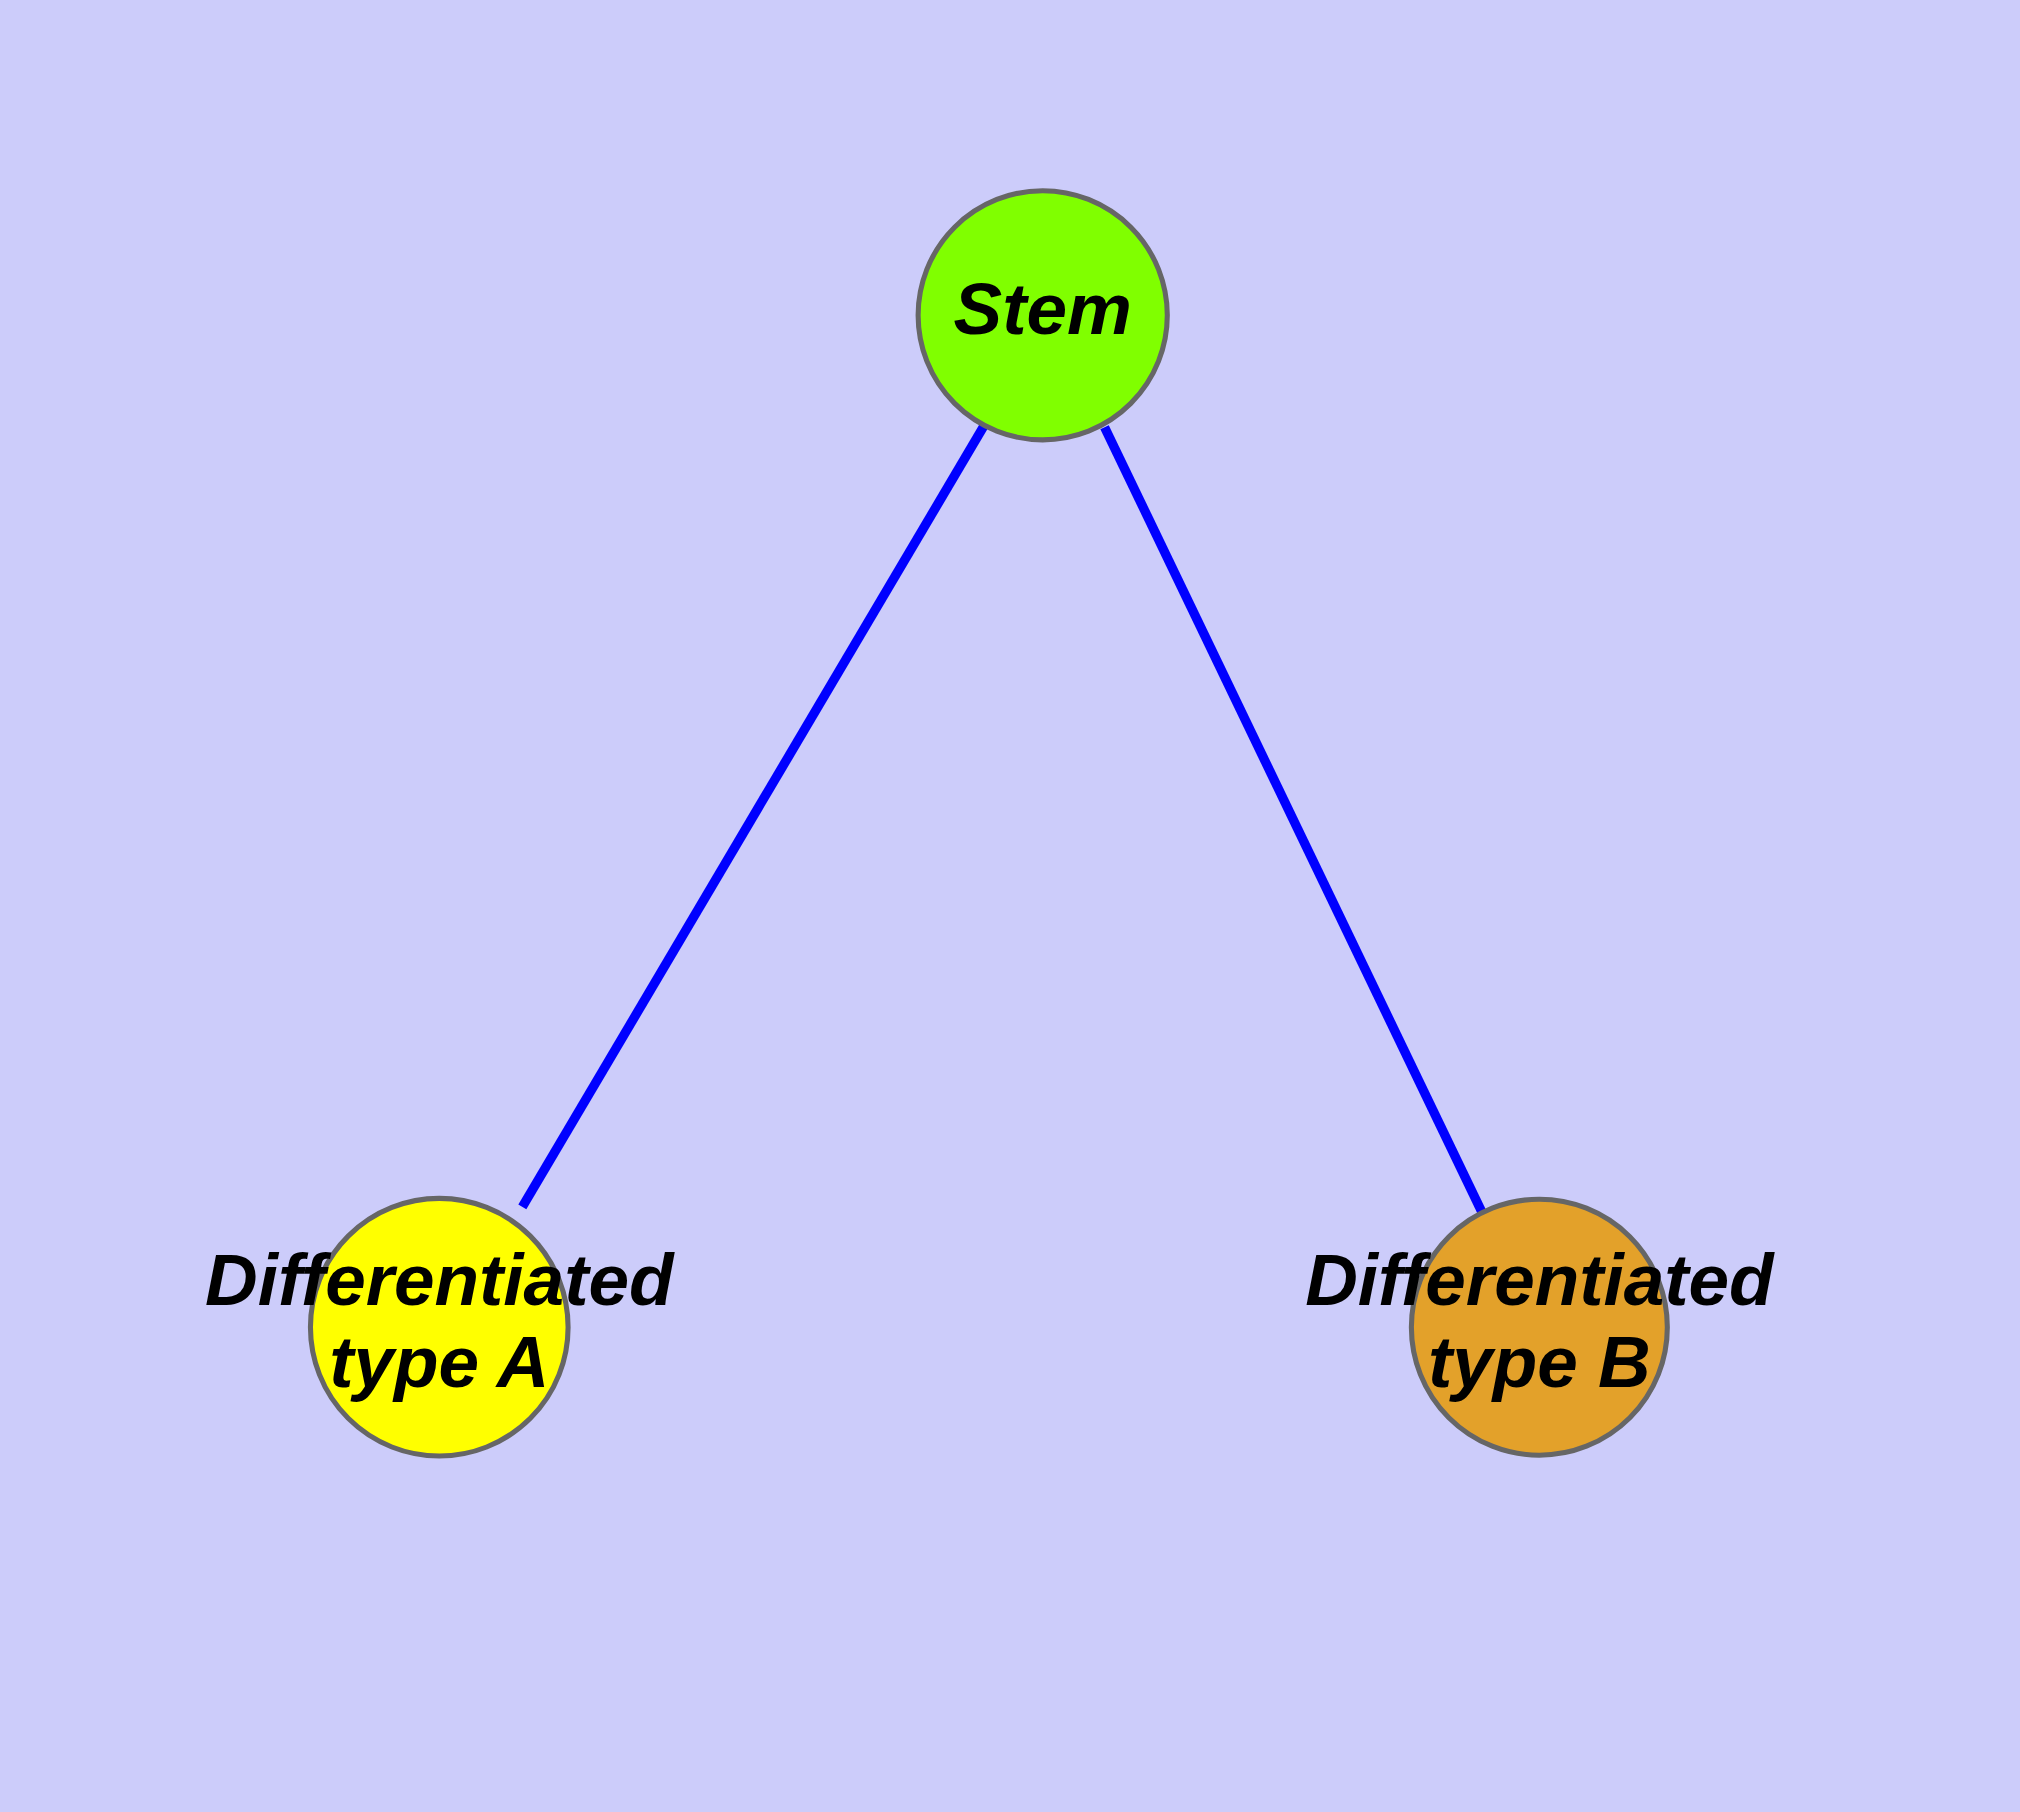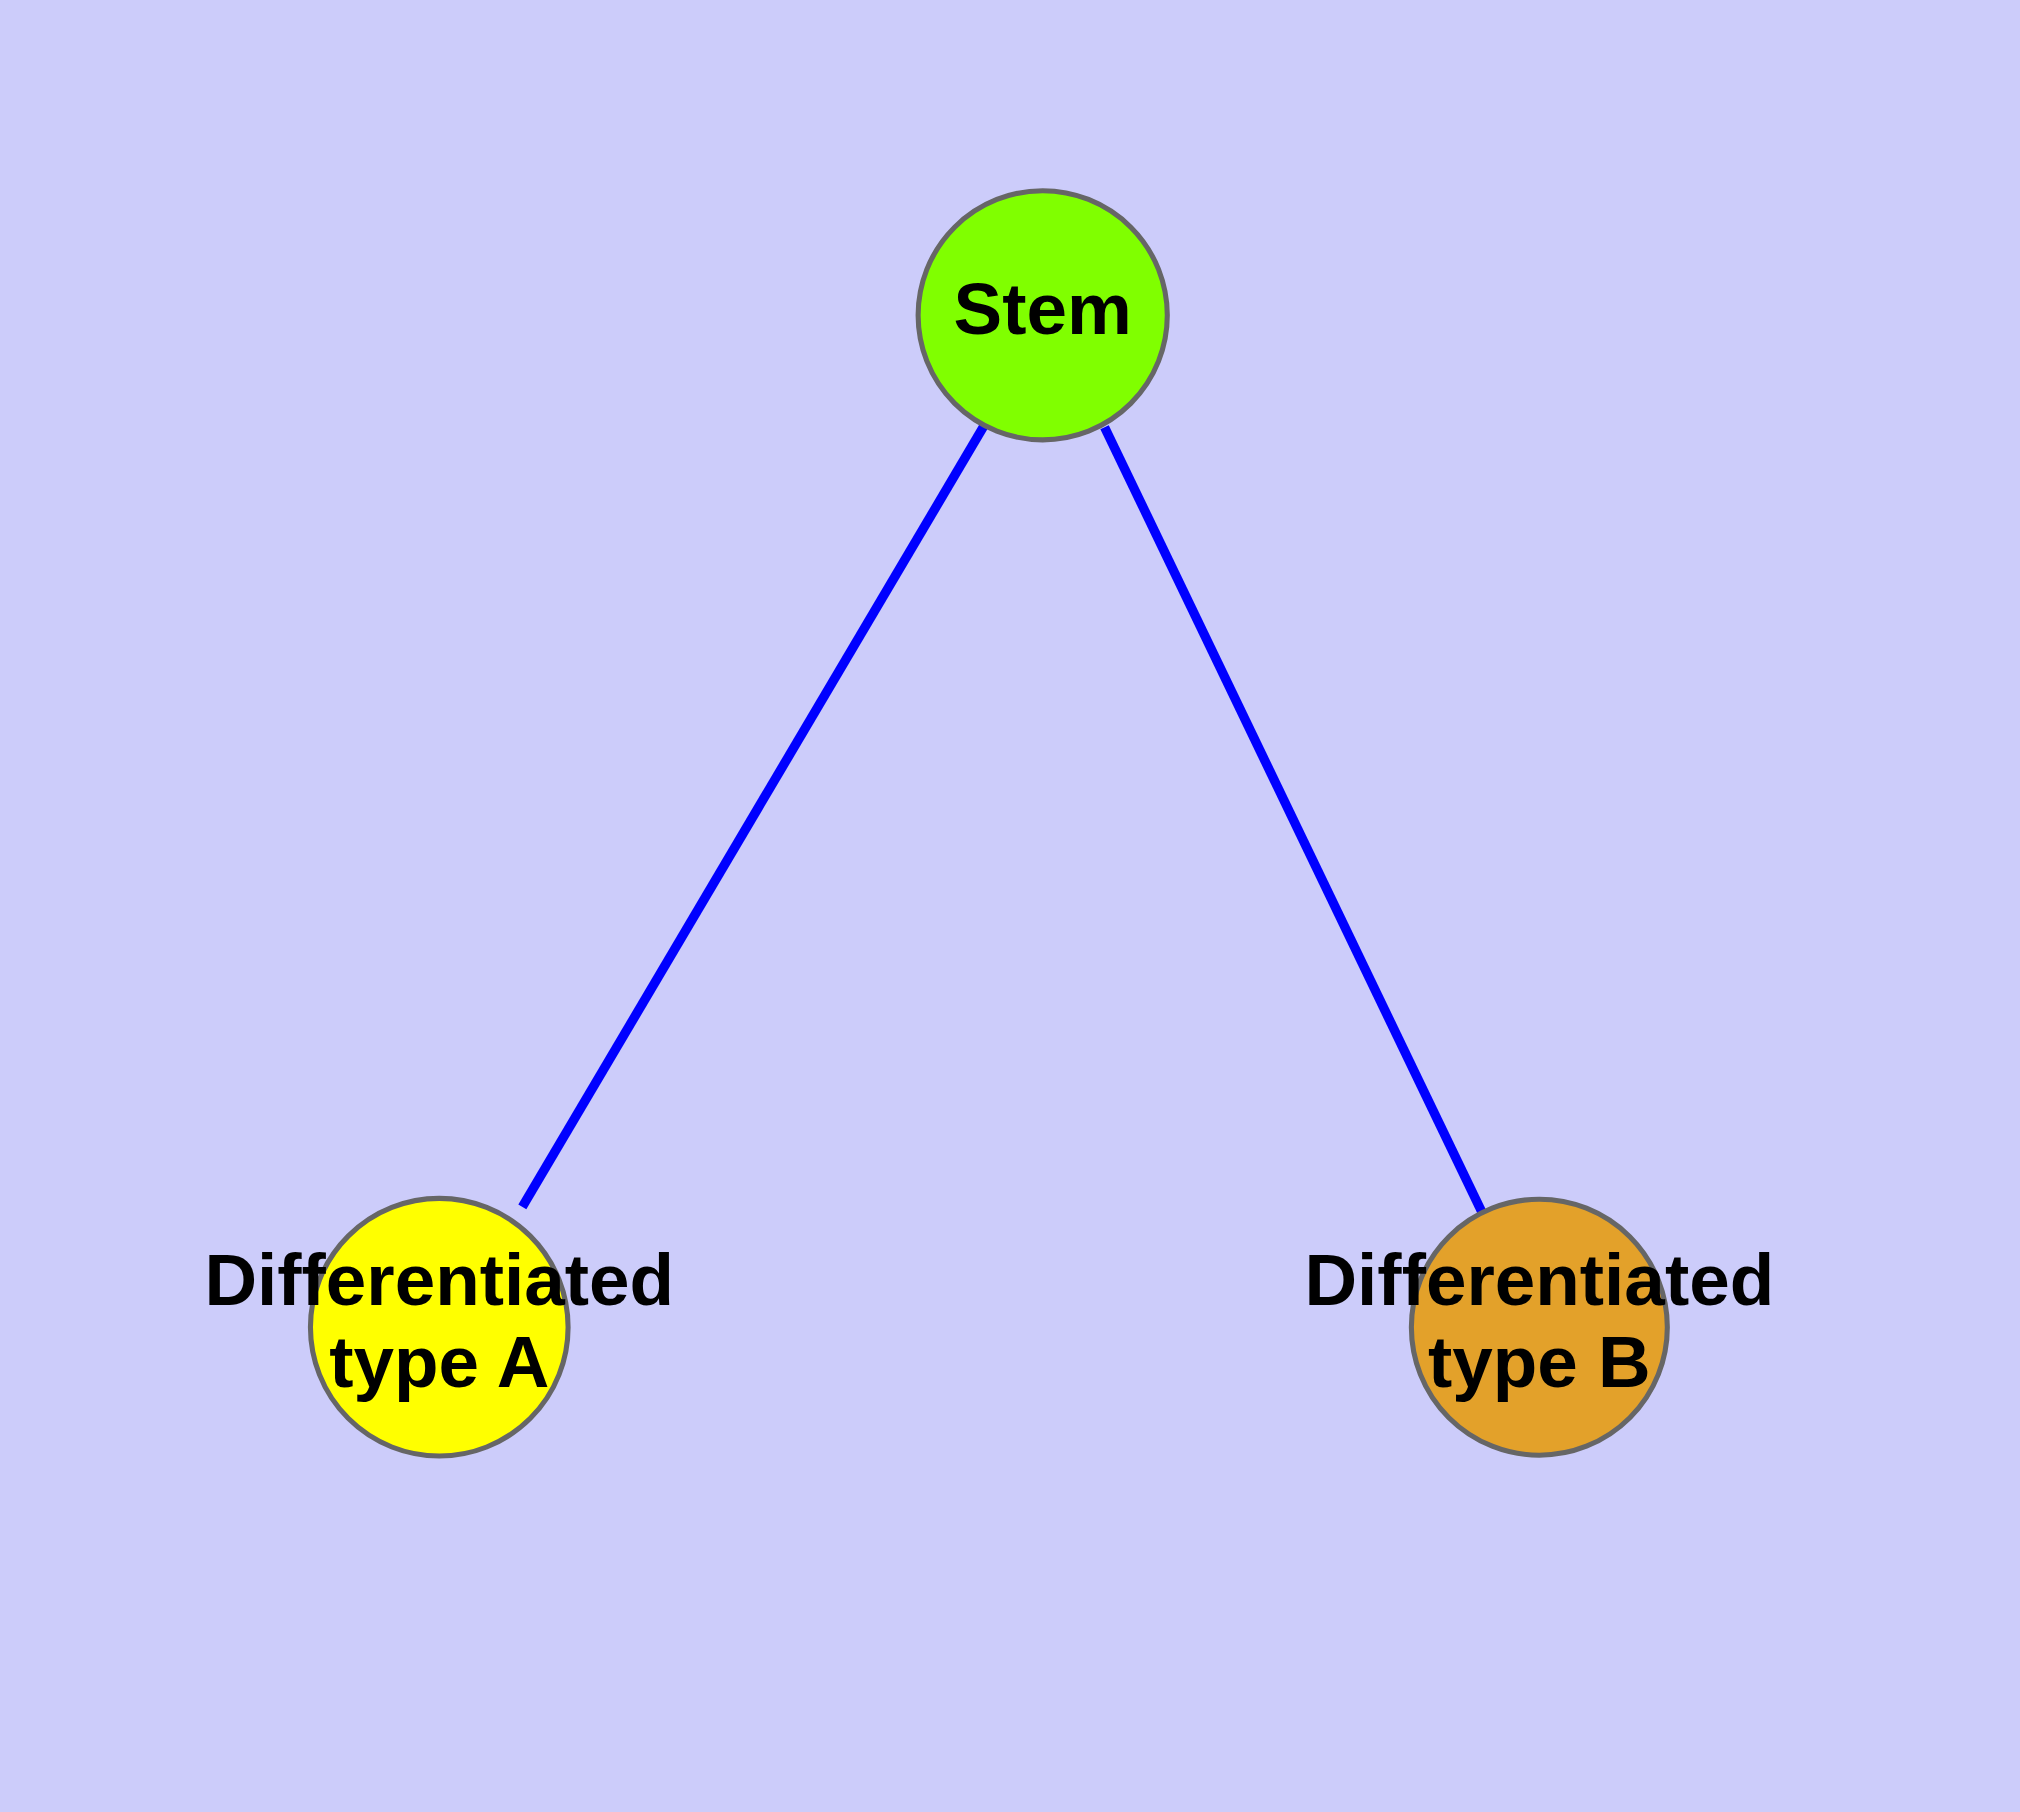--- a/index.html
+++ b/index.html
@@ -26,21 +26,21 @@
     font-family: "Liberation Sans", sans-serif;
     font-weight: bold;
     fill: #000000;
     text-anchor: middle;
     dominant-baseline: middle;
   }
 </style>
 </head>
 <body>
 
-<div id="canvas" style="background: rgb(204, 204, 250);">
+<div id="canvas" style="background: rgb(204, 204, 250); font-style: italic;">
   <svg id="graph-svg" viewBox="0 0 2384 2138">
 
     <rect id="bg-rect" x="0" y="0" width="2384" height="2138" fill="#ccccfa"></rect>
 
     <g id="edges-group">
         <line x1="1161" y1="502" x2="616" y2="1424" stroke="#0000ff" stroke-width="11" stroke-linecap="butt"></line>
         <line x1="1303" y1="504" x2="1750" y2="1434" stroke="#0000ff" stroke-width="11" stroke-linecap="butt"></line>
       </g>
     <g id="nodes-group">
         <circle cx="1230" cy="372" r="147" fill="#80ff00" stroke="#666666" stroke-width="6"></circle>

